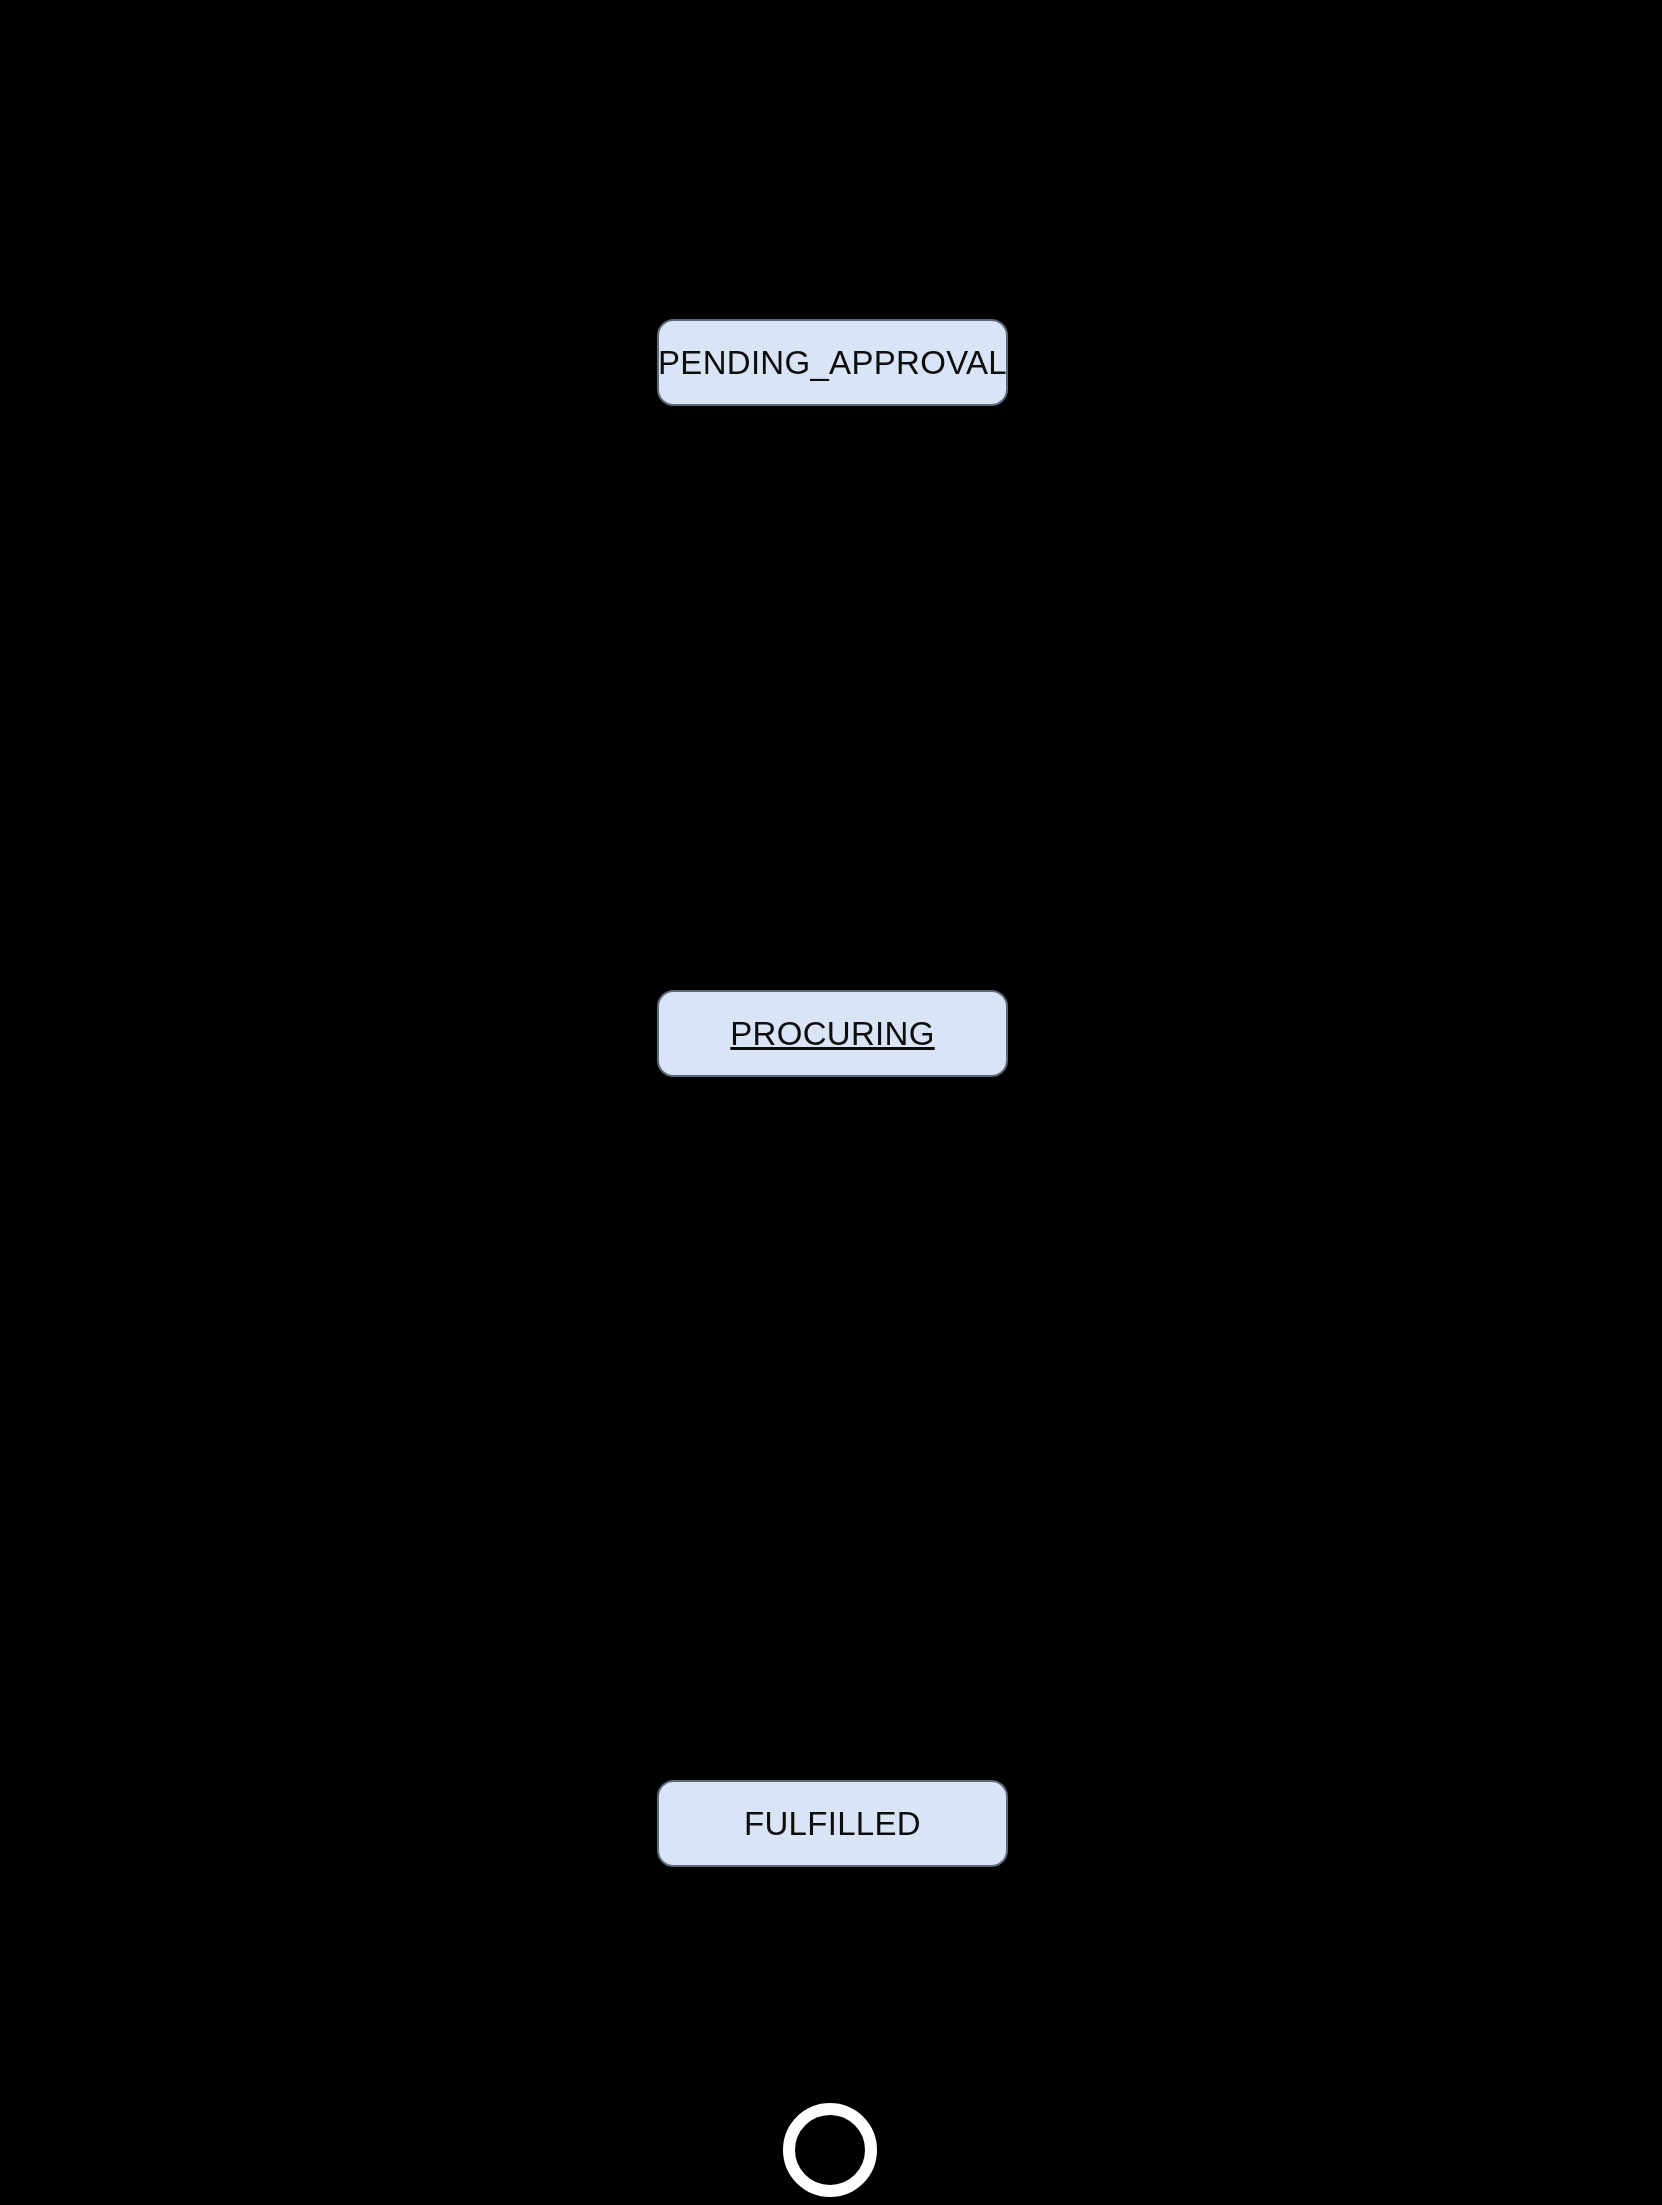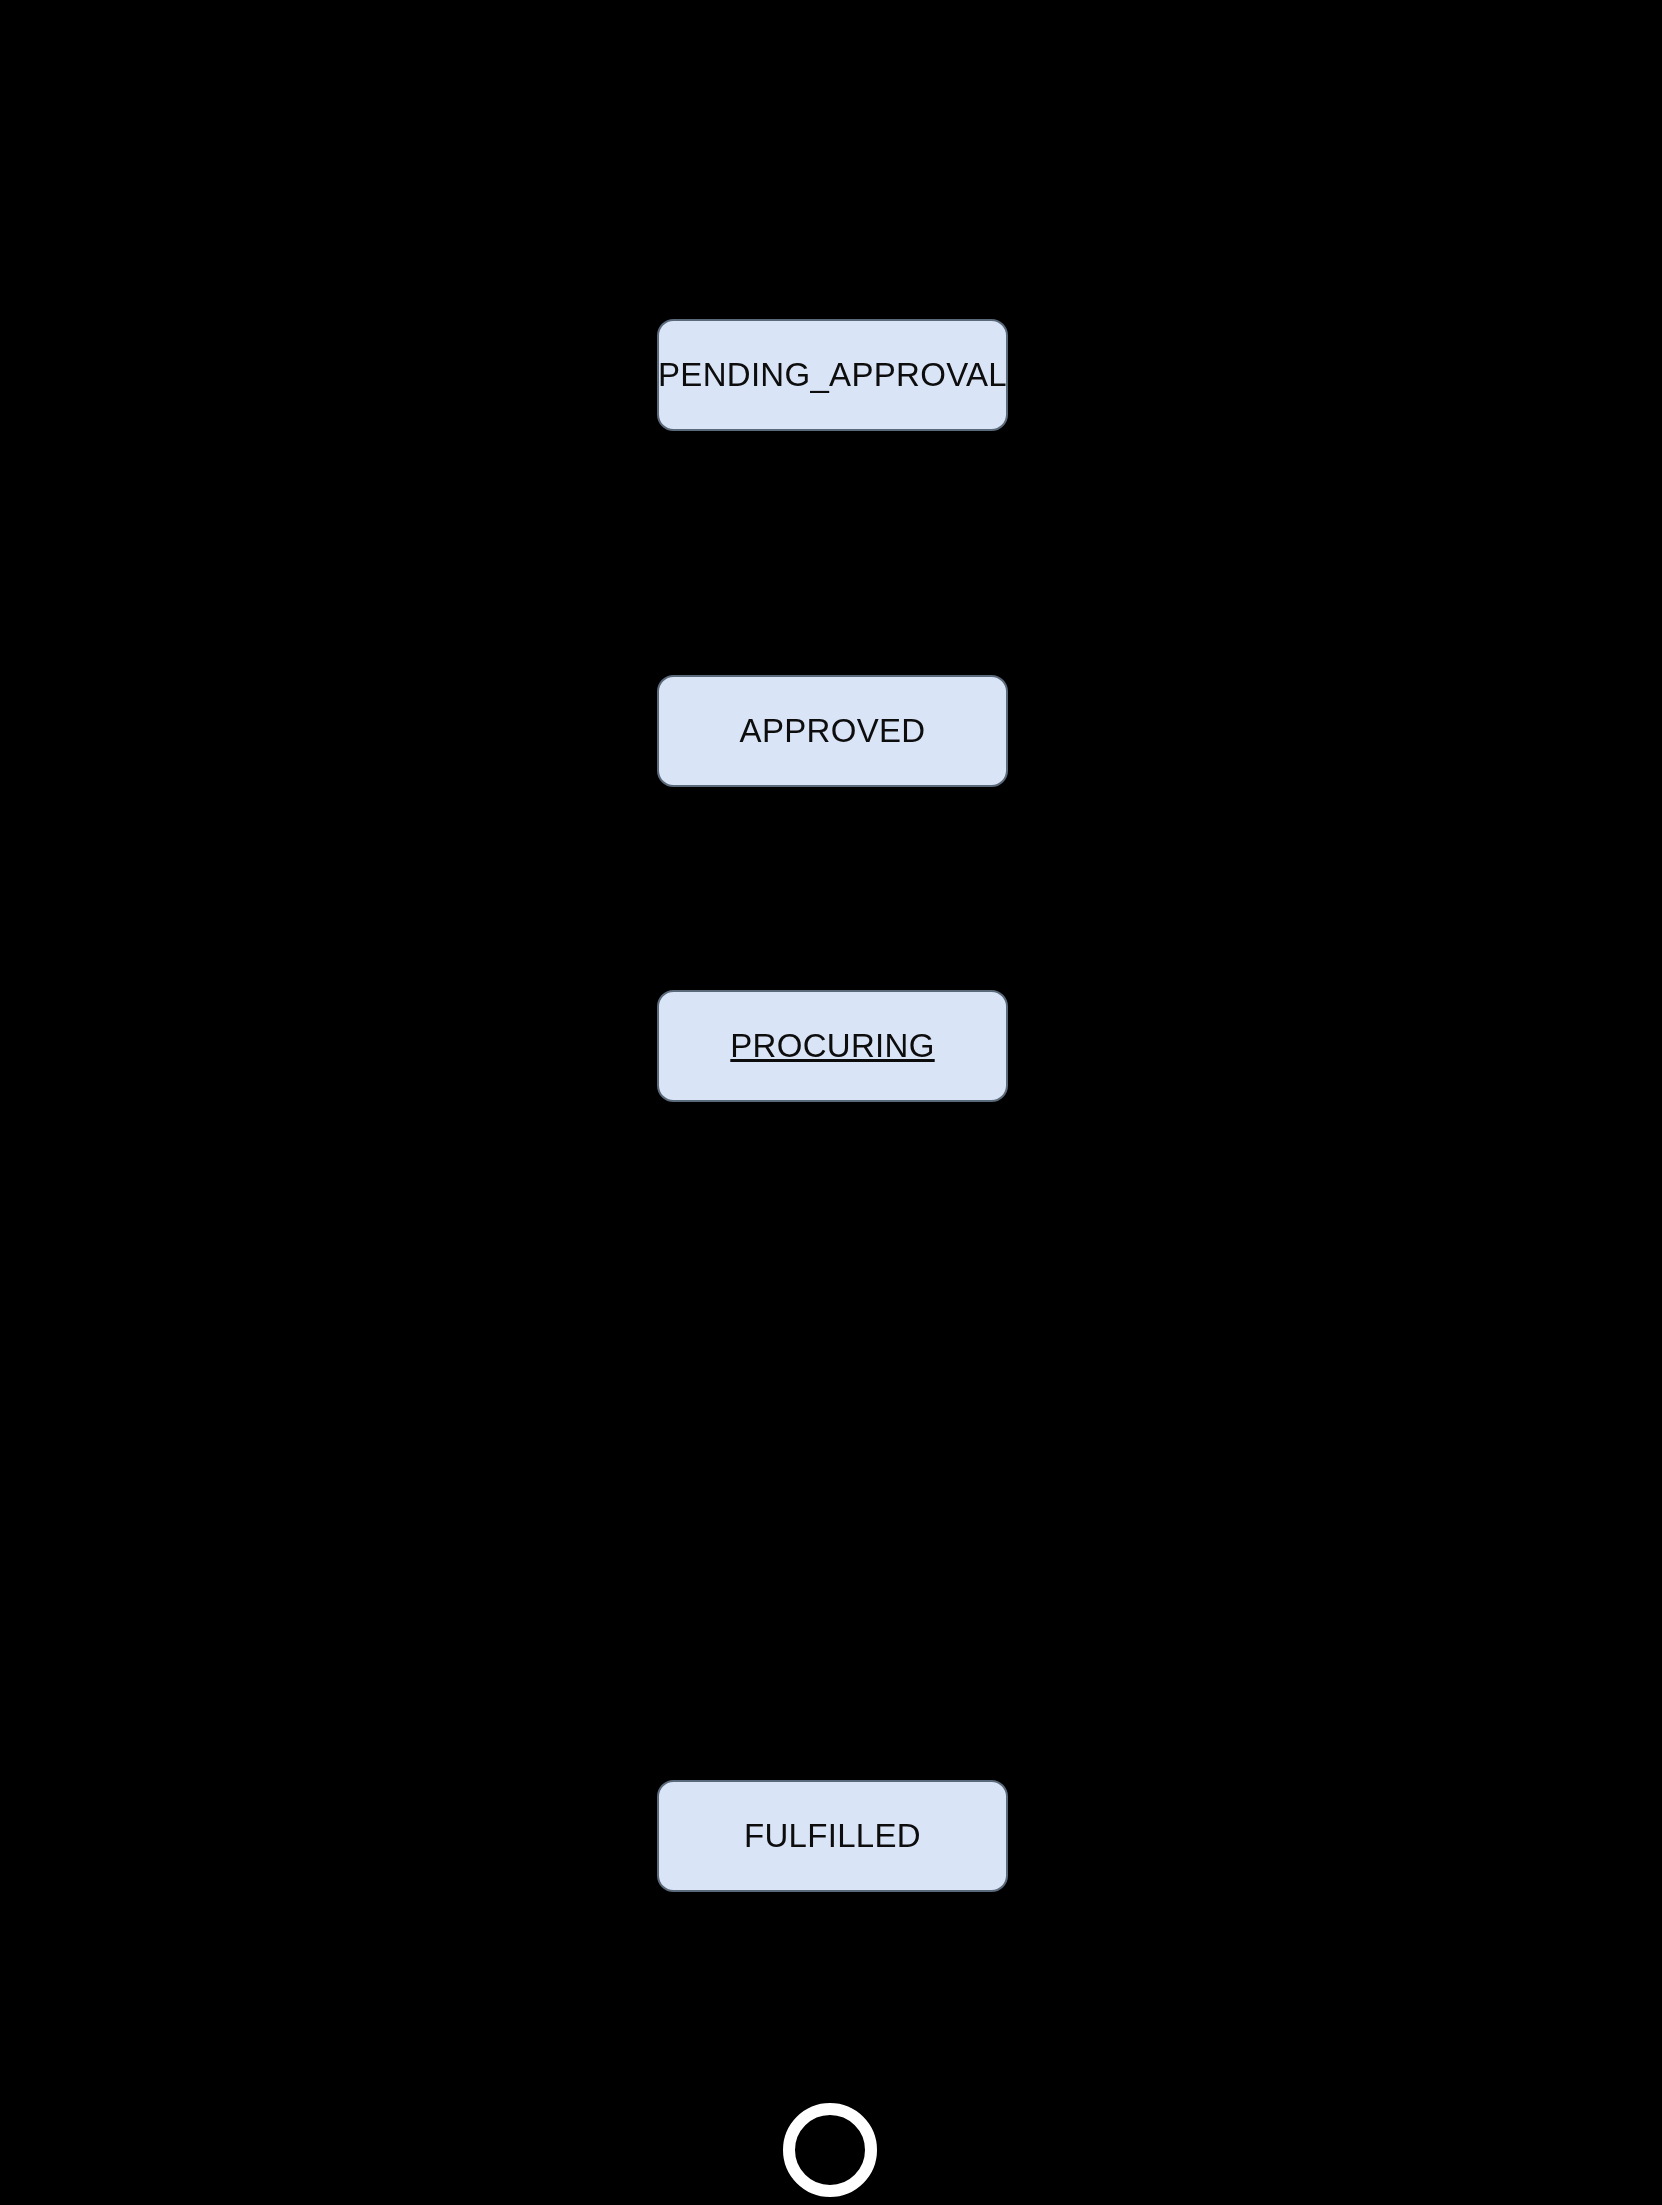--- a/index.html
+++ b/index.html
@@ -16,21 +16,21 @@
   .canvas {
     position: relative;
     width: 1662px;
     height: 2205px;
     background: #000000;
   }
   .state-node {
     position: absolute;
     left: 657px;
     width: 351px;
-    height: 112px;
+    height: 87px;
     box-sizing: border-box;
     background: #d9e4f7;
     border: 2.4px solid #5b6a7a;
     border-radius: 16.6px;
     display: flex;
     align-items: center;
     justify-content: center;
     font-size: 33px;
     font-weight: 400;
     letter-spacing: 0.3px;
@@ -56,23 +56,20 @@
 </style>
 </head>
 <body>
 
 <div class="canvas">
 
   <div class="state-node pos-1">
     <span>PENDING_APPROVAL</span>
   </div>
 
-  <div class="state-node pos-2">
-    <span>APPROVED</span>
-  </div>
 
   <div class="state-node pos-3">
     <span>PROCURING</span>
   </div>
 
 
   <div class="state-node pos-5">
     <span>FULFILLED</span>
   </div>
 

